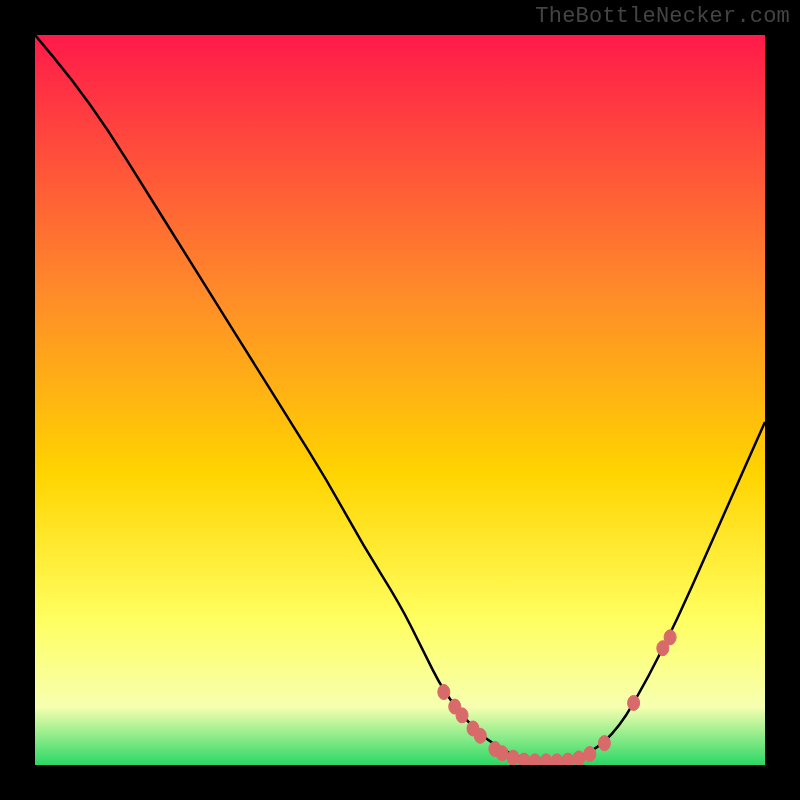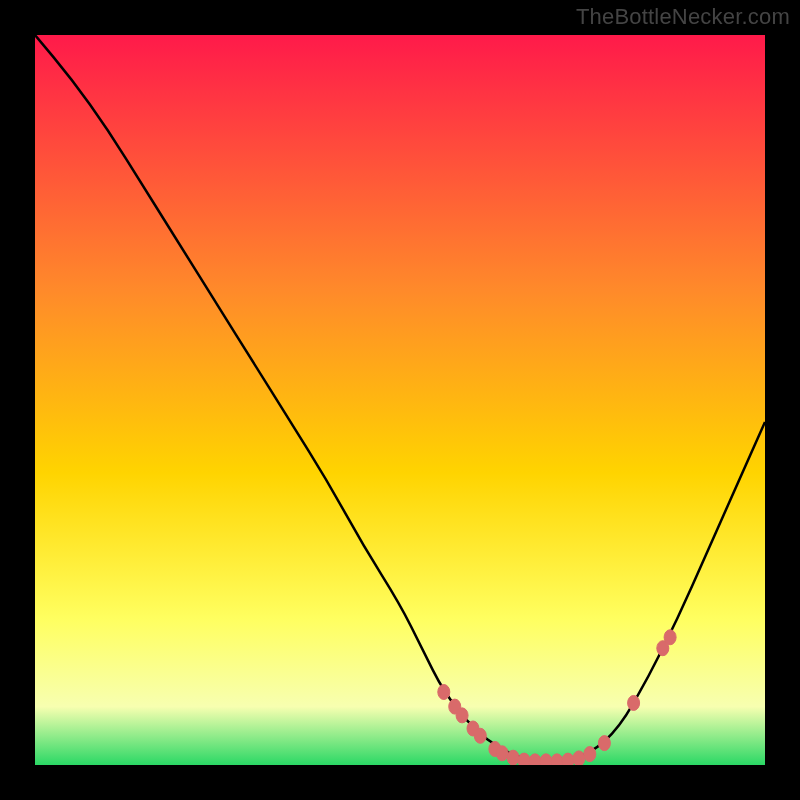--- a/index.html
+++ b/index.html
@@ -9,20 +9,21 @@
     width: 800px;
     height: 800px;
     overflow: hidden;
     font-family: Arial, Helvetica, sans-serif;
   }
   .frame {
     position: relative;
     width: 800px;
     height: 800px;
     background: #000;
+    font-family: Liberation Mono, monospace;
   }
   .watermark {
     position: absolute;
     top: 4px;
     right: 10px;
     color: #444;
     font-size: 22px;
     font-weight: 500;
     letter-spacing: 0.2px;
     z-index: 20;

